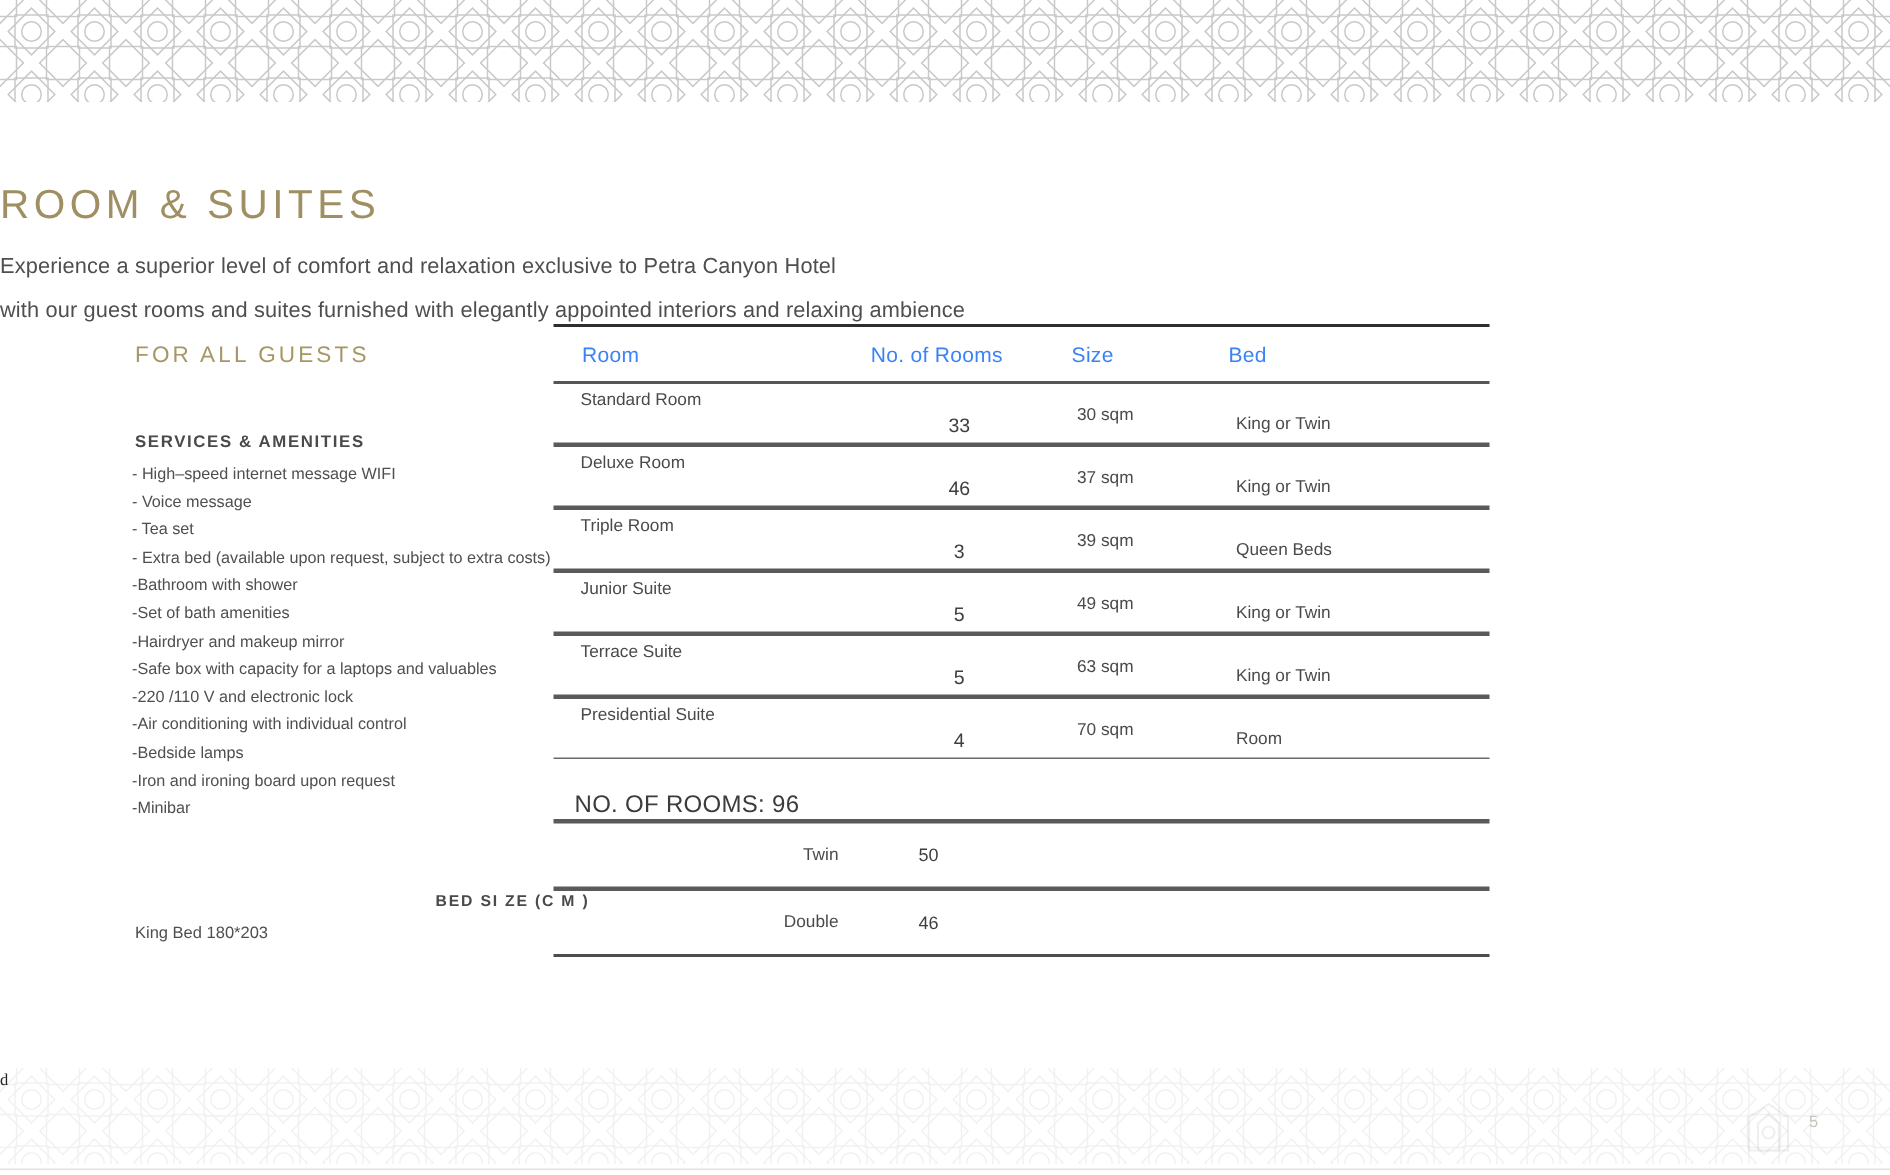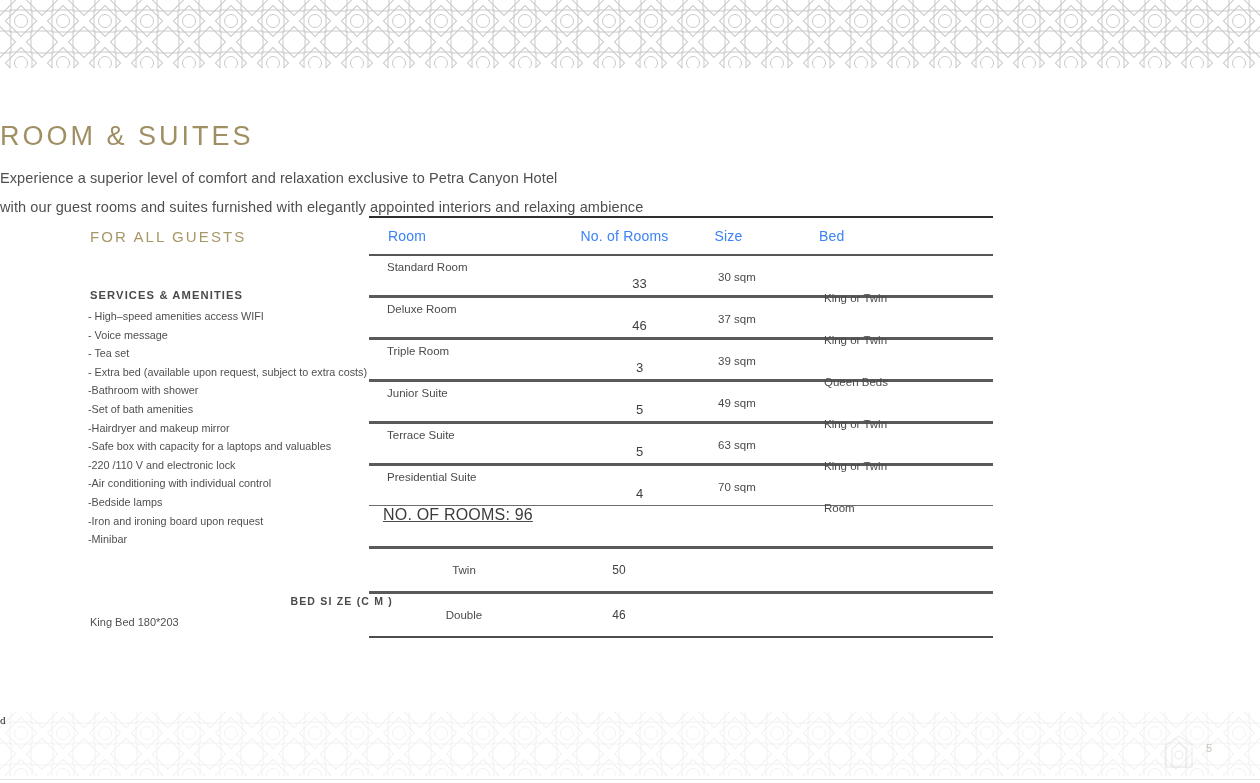--- a/index.html
+++ b/index.html
@@ -207,47 +207,46 @@
   .table-row .col-size {
     font-size: 11.5px;
     color: #4a4a4a;
     padding-top: 15px;
     padding-left: 8px;
     box-sizing: border-box;
   }
   .table-row .col-bed {
     font-size: 11.5px;
     color: #4a4a4a;
-    padding-top: 36px;
+    padding-top: 21px;
     padding-left: 26px;
     box-sizing: border-box;
   }
 
   
   #totals-title-row {
     height: 40px;
     display: flex;
-    align-items: flex-start;
+    align-items: flex-end;
     padding-left: 14px;
     box-sizing: border-box;
-    text-decoration: underline;
   }
   #totals-title {
     font-size: 16px;
     color: #3c3c3c;
     letter-spacing: .2px;
   }
   .totals-row {
     display: flex;
     height: 42px;
     align-items: center;
   }
   .totals-label {
     width: 190px;
-    text-align: center;
+    text-align: right;
     font-size: 11.5px;
     color: #4a4a4a;
   }
   .totals-value {
     width: 120px;
     text-align: center;
     font-size: 12px;
     color: #3f3f3f;
   }
 </style>
@@ -320,21 +319,21 @@
 <div id="title-block">
   <h1 id="page-title">ROOM &amp; SUITES</h1>
   <p id="subtitle-line-1">Experience a superior level of comfort and relaxation exclusive to Petra Canyon Hotel</p>
   <p id="subtitle-line-2">with our guest rooms and suites furnished with elegantly appointed interiors and relaxing ambience</p>
 </div>
 
 <div id="left-column">
   <h2 id="for-all-guests">FOR ALL GUESTS</h2>
   <h3 id="services-heading">SERVICES &amp; AMENITIES</h3>
   <ul class="amenity-list" id="amenity-list">
-      <li>- High–speed amenities access WIFI</li>
+      <li>- High–speed internet message WIFI</li>
       <li>- Voice message</li>
       <li>- Tea set</li>
       <li>- Extra bed (available upon request, subject to extra costs)</li>
       <li>-Bathroom with shower</li>
       <li>-Set of bath amenities</li>
       <li>-Hairdryer and makeup mirror</li>
       <li>-Safe box with capacity for a laptops and valuables</li>
       <li>-220 /110 V and electronic lock</li>
       <li>-Air conditioning with individual control</li>
       <li>-Bedside lamps</li>

